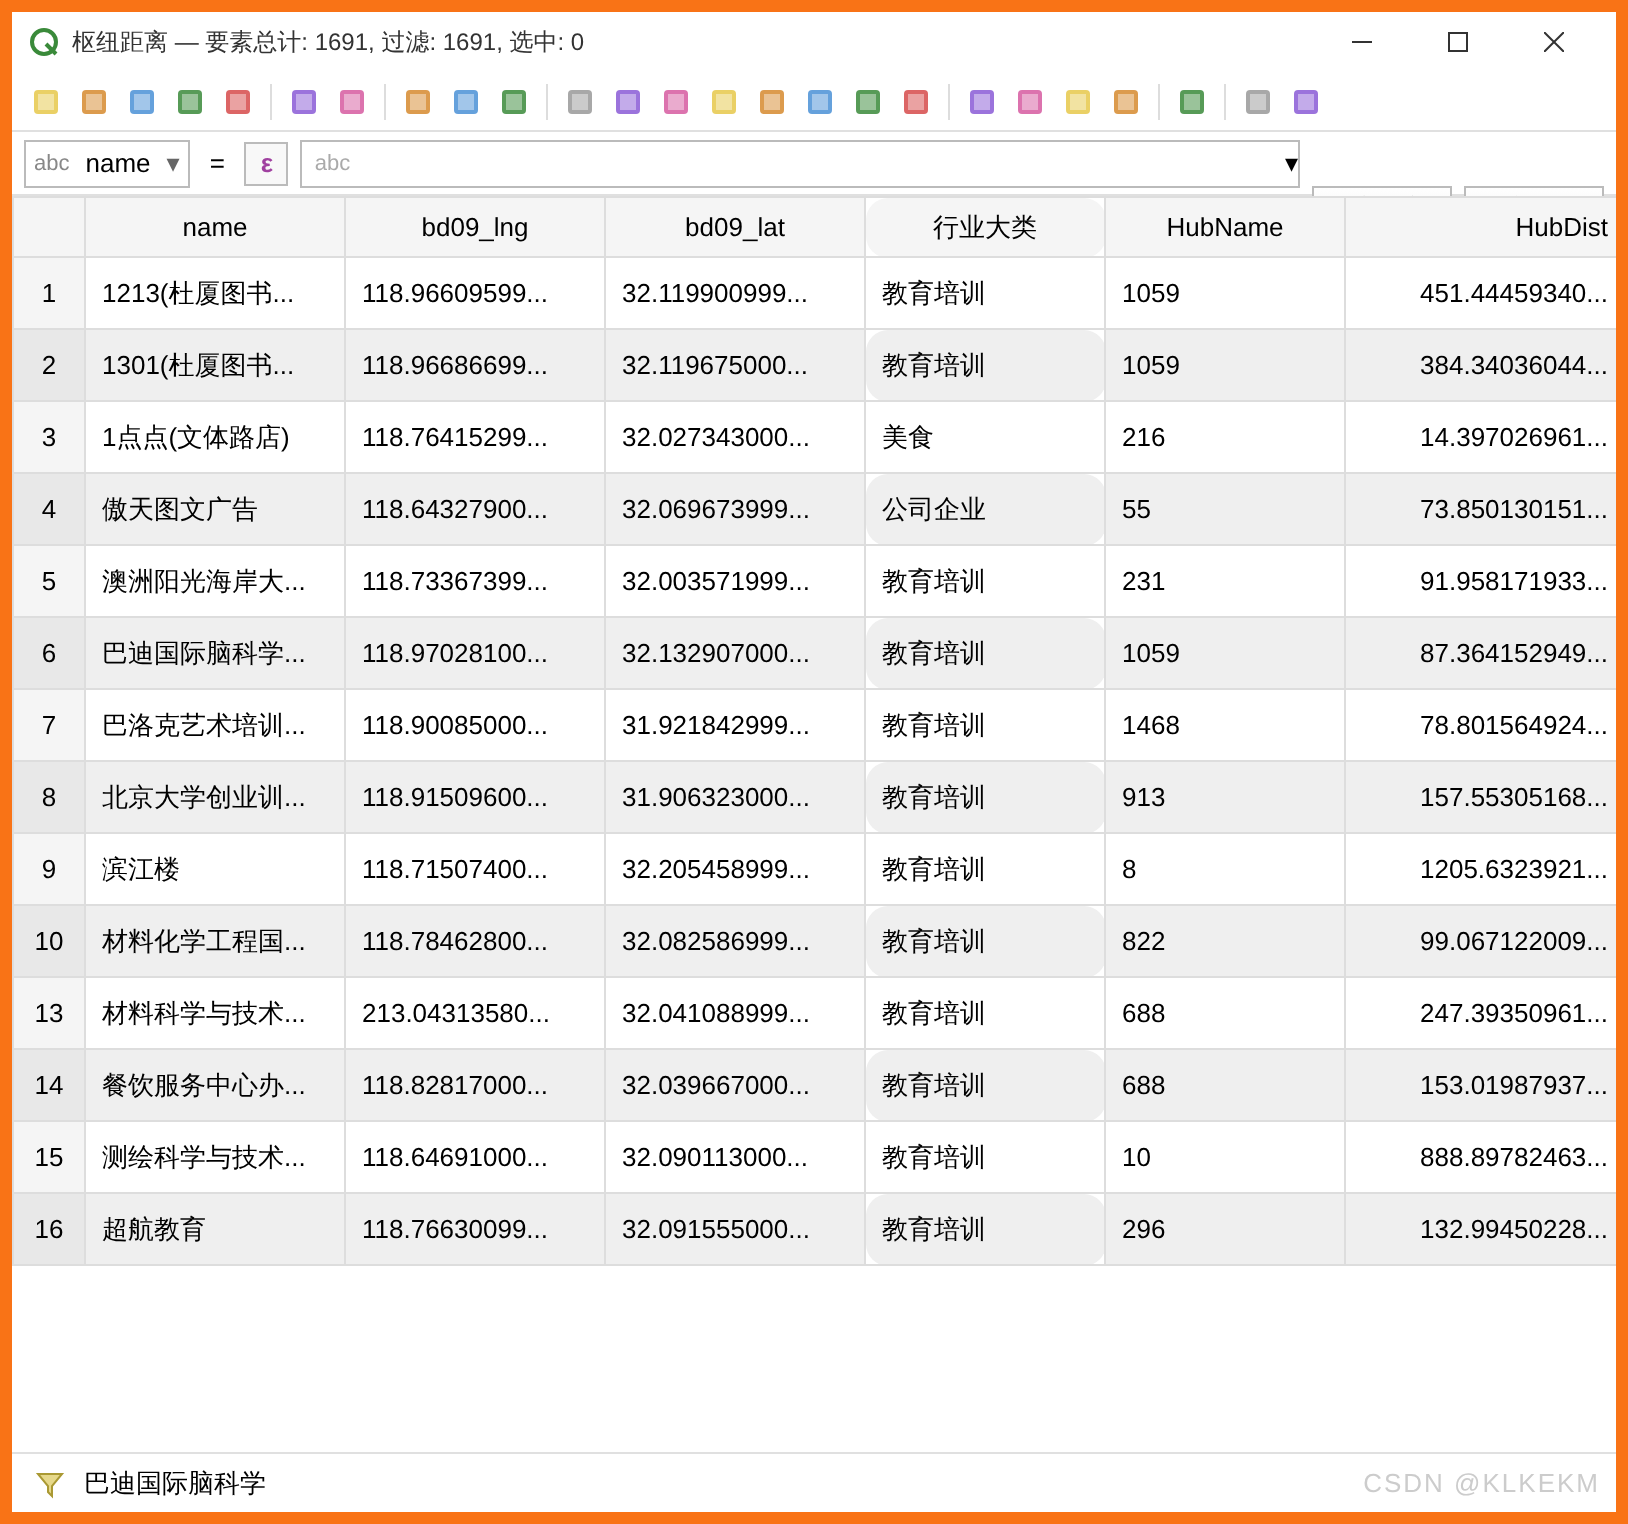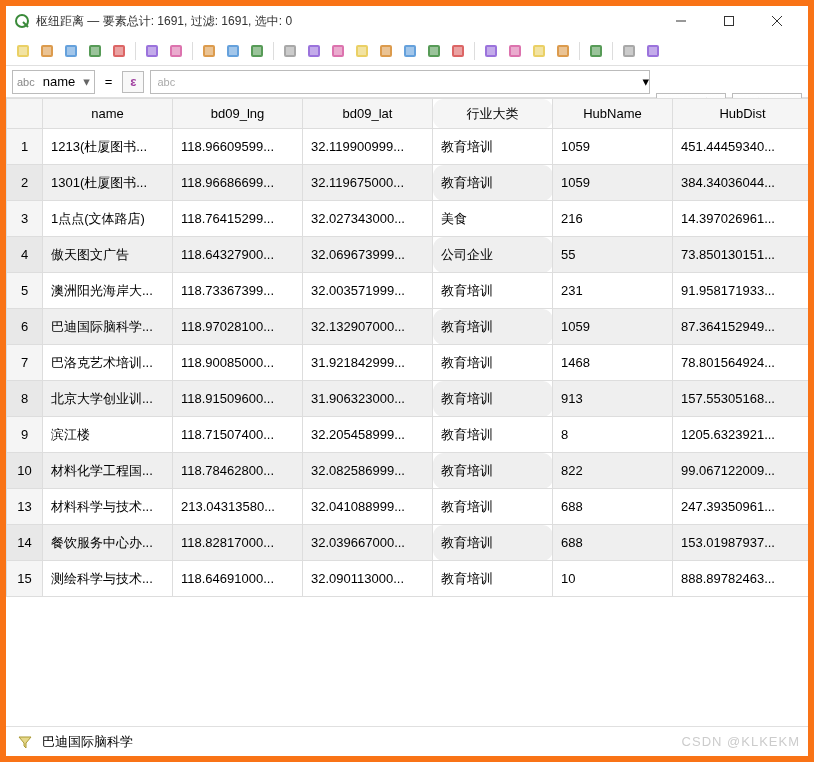--- a/index.html
+++ b/index.html
@@ -30,21 +30,21 @@
 th, td { border: 1px solid #ddd; padding: 0 8px; height: 36px; font-size: 13px; text-align: left; overflow: hidden; white-space: nowrap; text-overflow: ellipsis; }
 th { background: #f5f5f5; font-weight: normal; height: 30px; text-align: center; }
 .rowhead { background: #f5f5f5; text-align: center; width: 36px; }
 tbody tr:nth-child(even) td { background: #efefef; }
 tbody tr:nth-child(even) td.rowhead { background: #e8e8e8; }
 .col-name { width: 130px; }
 .col-lng { width: 130px; }
 .col-lat { width: 130px; margin-left: 12px; }
 .col-cat { width: 120px; border-radius: 11px; }
 .col-hub { width: 120px; }
-.col-dist { width: 140px; }
+.col-dist { width: 140px; text-align: right; }
 .footer { height: 30px; display: flex; align-items: center; padding: 0 8px; border-top: 1px solid #e0e0e0; justify-content: space-between; }
 .footer-left { display: flex; align-items: center; gap: 6px; }
 .funnel { width: 22px; height: 22px; display: flex; align-items: center; justify-content: center; }
 .watermark { color: #ccc; font-size: 13px; letter-spacing: 1px; }
 svg { display: block; }
 .scrollbox { overflow-y: scroll; height: 100%; }
 </style>
 </head>
 <body>
 
@@ -380,20 +380,29 @@
             </tr>
             <tr>
     <td class="rowhead">15</td>
     <td class="col-name">测绘科学与技术...</td>
     <td class="col-lng">118.64691000...</td>
     <td class="col-lat">32.090113000...</td>
     <td class="col-cat">教育培训</td>
     <td class="col-hub">10</td>
     <td class="col-dist">888.89782463...</td>
             </tr>
+            <tr>
+    <td class="rowhead">16</td>
+    <td class="col-name">超航教育</td>
+    <td class="col-lng">118.76630099...</td>
+    <td class="col-lat">32.091555000...</td>
+    <td class="col-cat">教育培训</td>
+    <td class="col-hub">296</td>
+    <td class="col-dist">132.99450228...</td>
+            </tr>
           </tbody>
     </table>
     </div>
   </div>
 
   <div class="footer">
     <div class="footer-left">
       <span class="funnel">
         <svg width="16" height="16" viewBox="0 0 16 16">
             <path d="M2 3 L14 3 L9 9 L9 14 L7 12 L7 9 Z" fill="#e6d88a" stroke="#aa9933"></path>

